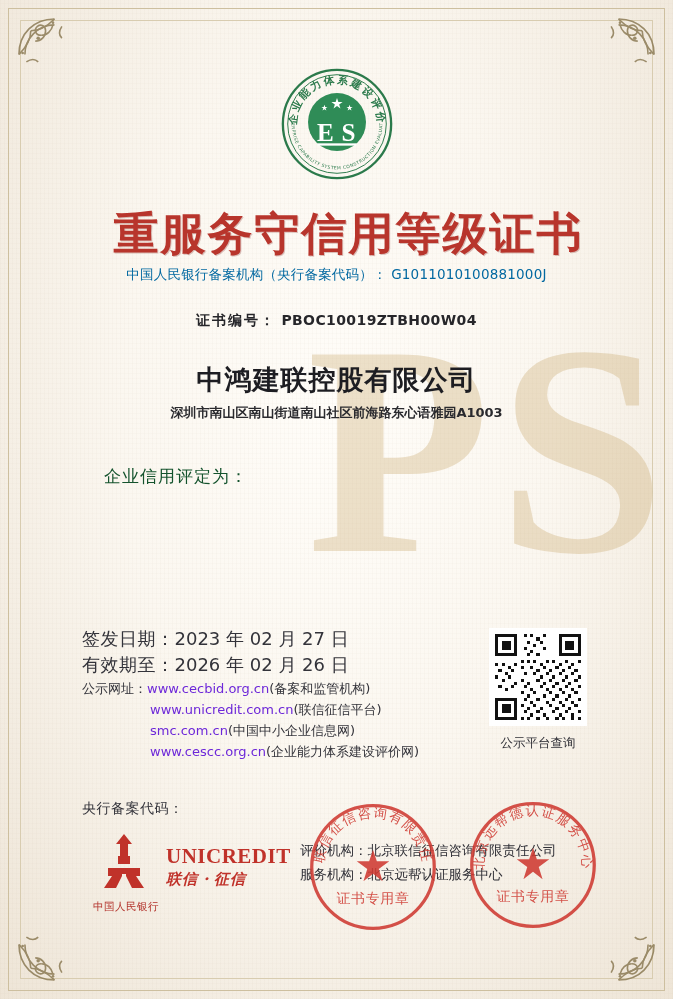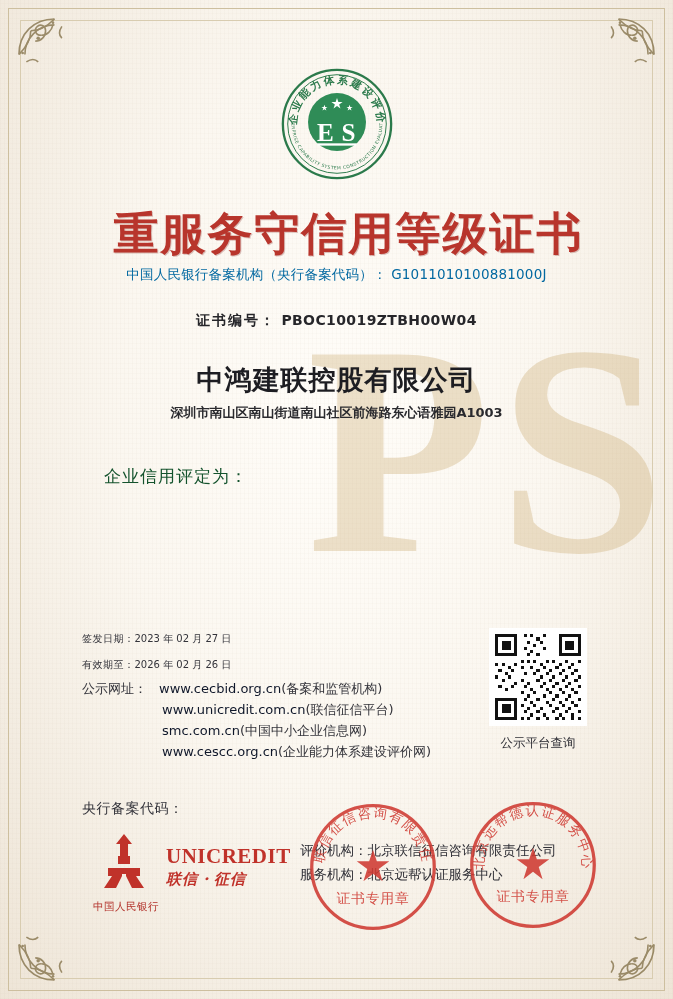--- a/index.html
+++ b/index.html
@@ -167,36 +167,36 @@
   }
   .grade .aaa {
     font-family: "Liberation Serif", serif;
     letter-spacing: 2px;
   }
 
   .dates {
     position: absolute;
     left: 82px;
     top: 626px;
-    font-size: 10px;
+    font-size: 18px;
     color: #33333a;
     line-height: 26px;
   }
   .dates .row .lbl { letter-spacing: 0.5px; }
   .dates .row .v { font-family: "DejaVu Sans", sans-serif; }
 
   .pub {
     position: absolute;
     left: 82px;
     top: 678px;
     font-size: 13px;
     color: #33333a;
     line-height: 21px;
   }
-  .pub .u { color: #0f172a; margin-left: 12px; }
+  .pub .u { color: #6d28d9; }
 
   .qr {
     position: absolute;
     right: 86px;
     top: 628px;
     width: 98px;
     height: 98px;
     background: #fff;
     padding: 3px;
     box-sizing: border-box;

